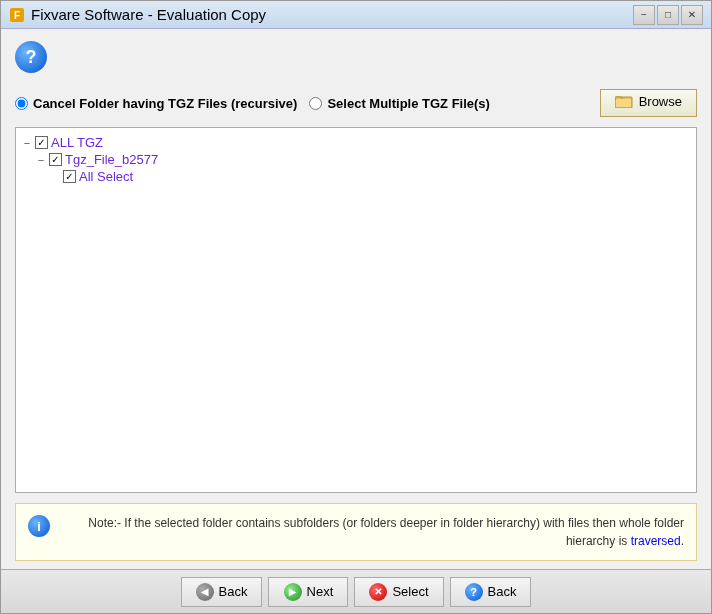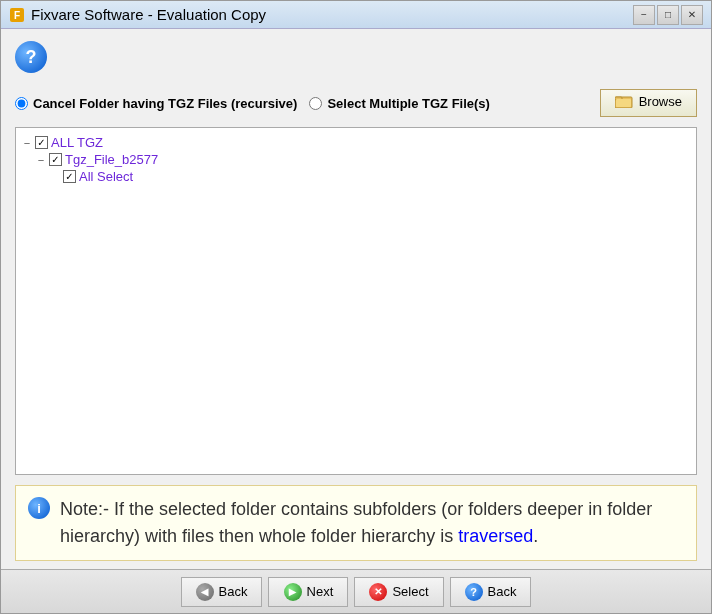--- a/index.html
+++ b/index.html
@@ -185,23 +185,24 @@
       display: flex;
       align-items: center;
       justify-content: center;
       color: white;
       font-size: 13px;
       font-weight: bold;
       flex-shrink: 0;
       margin-top: 1px;
     }
     .note-text {
-      font-size: 18px;
+      font-size: 12px;
       color: #333;
       line-height: 1.5;
+      text-align: right;
     }
     .note-highlight {
       color: #0000ff;
     }
 
     .footer {
       height: 44px;
       background: linear-gradient(to bottom, #e8e8e8, #d8d8d8);
       border-top: 1px solid #aaa;
       display: flex;

